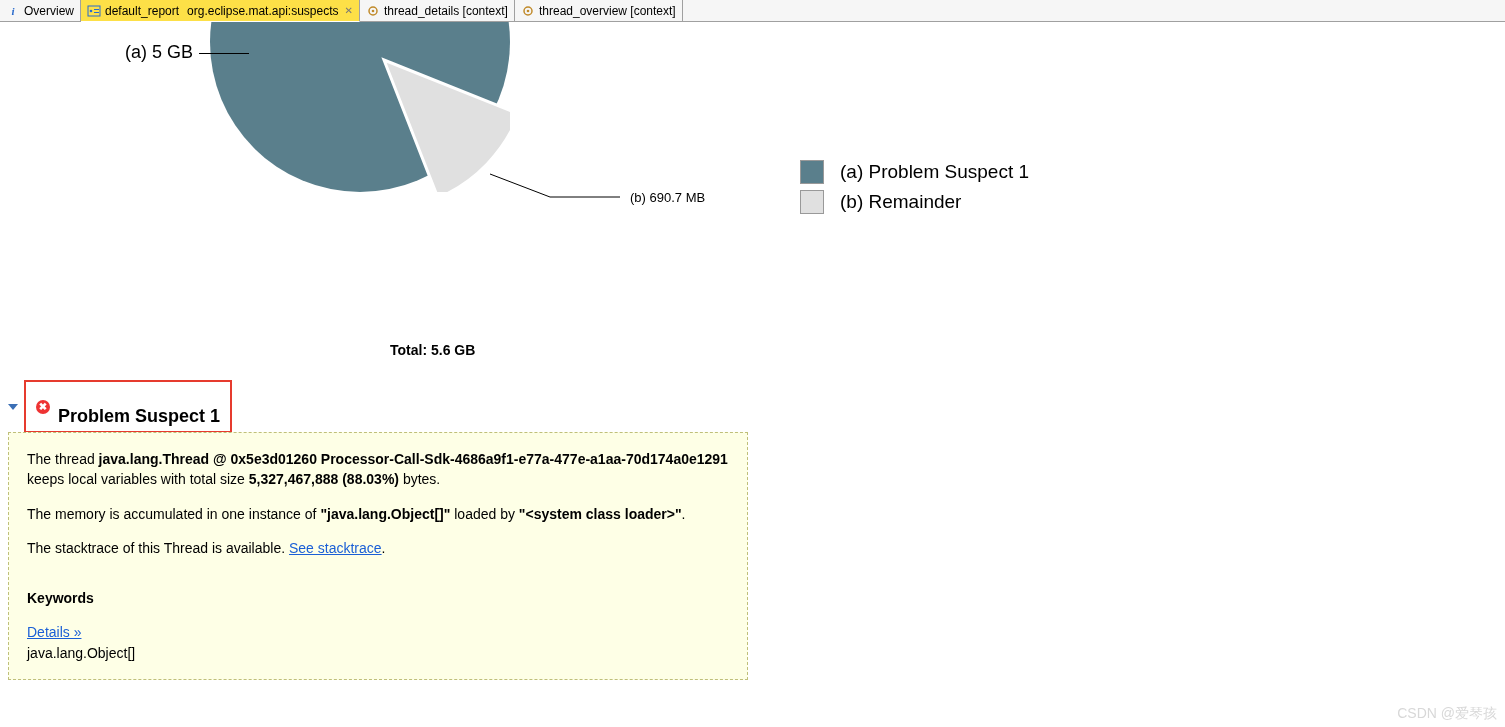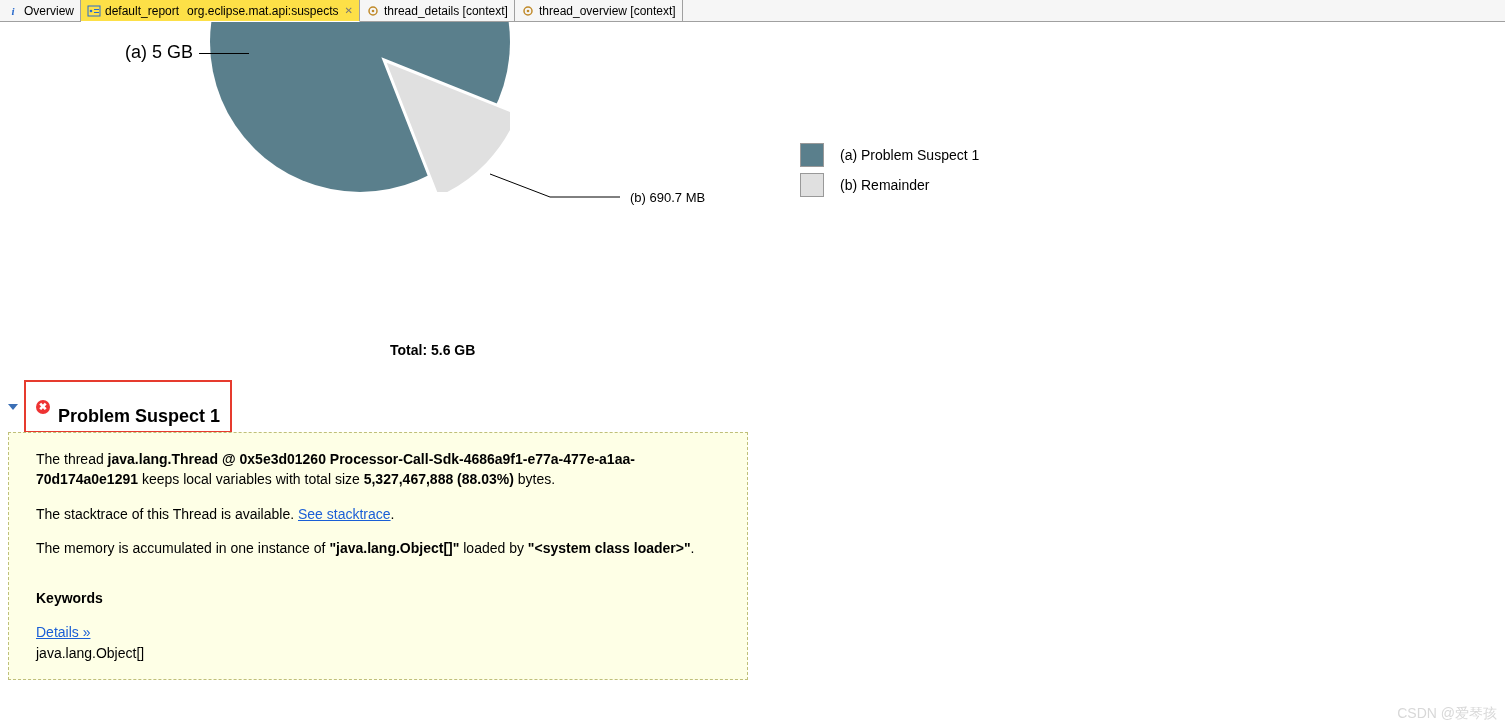--- a/index.html
+++ b/index.html
@@ -78,22 +78,22 @@
     }
     .leader-a .line { display:inline-block; width:50px; border-top:1px solid #000; vertical-align:middle; margin-left:6px;}
     .leader-b-lbl {
       position:absolute;
       left:540px; top:168px;
       font-size:13px;
     }
     .legend {
       position: absolute;
       left: 800px;
-      top: 115px;
-      font-size: 14px;
+      top: 132px;
+      font-size: 19px;
       text-align: center;
     }
     .legend-row {
       display:flex; align-items:center; gap:16px; margin:6px 0;
     }
     .swatch {
       width:24px; height:24px; border:1px solid #999;
     }
     .sw-a { background:#5a7f8c; }
     .sw-b { background:#e0e0e0; }
@@ -138,21 +138,21 @@
       margin-top:20px;
     }
     
     .desc-panel {
       position:absolute;
       left:8px;
       top:410px;
       width:740px;
       border:1px dashed #bfbf7a;
       background:#feffe6;
-      padding:16px 14px 16px 27px;
+      padding:16px 14px 16px 18px;
       font-size:14px;
       line-height:1.45;
     }
     .desc-panel p { margin:0 0 14px 0; }
     .desc-panel .kw-head { font-weight:bold; margin-top:30px; }
     .desc-panel .kw-line { margin:0; }
     .desc-panel a { color:#1a5fd6; text-decoration:underline; cursor:pointer; }
     .desc-panel b { font-weight:bold; }
     
     .watermark {
@@ -251,24 +251,24 @@
       <div class="err-ic">✖</div>
       <div class="section-title">Problem Suspect 1</div>
     </div>
   </div>
 
   <div class="desc-panel">
     <p>
       <span>The thread </span><b>java.lang.Thread @ 0x5e3d01260 Processor-Call-Sdk-4686a9f1-e77a-477e-a1aa-70d174a0e1291</b><span> keeps local variables with total size </span><b>5,327,467,888 (88.03%)</b><span> bytes.</span>
     </p>
     <p>
-      <span>The stacktrace of this Thread is available. </span><a>See stacktrace</a><span>.</span>
+      <span>The memory is accumulated in one instance of </span><b>"java.lang.Object[]"</b><span> loaded by </span><b>"&lt;system class loader&gt;"</b><span>.</span>
     </p>
     <p>
-      <span>The memory is accumulated in one instance of </span><b>"java.lang.Object[]"</b><span> loaded by </span><b>"&lt;system class loader&gt;"</b><span>.</span>
+      <span>The stacktrace of this Thread is available. </span><a>See stacktrace</a><span>.</span>
     </p>
     <p class="kw-head">Keywords</p>
     <p class="kw-line"><a>Details »</a></p>
     <p class="kw-line">java.lang.Object[]</p>
   </div>
 
   <div class="watermark">CSDN @爱琴孩</div>
 </div>
 
 </body></html>

